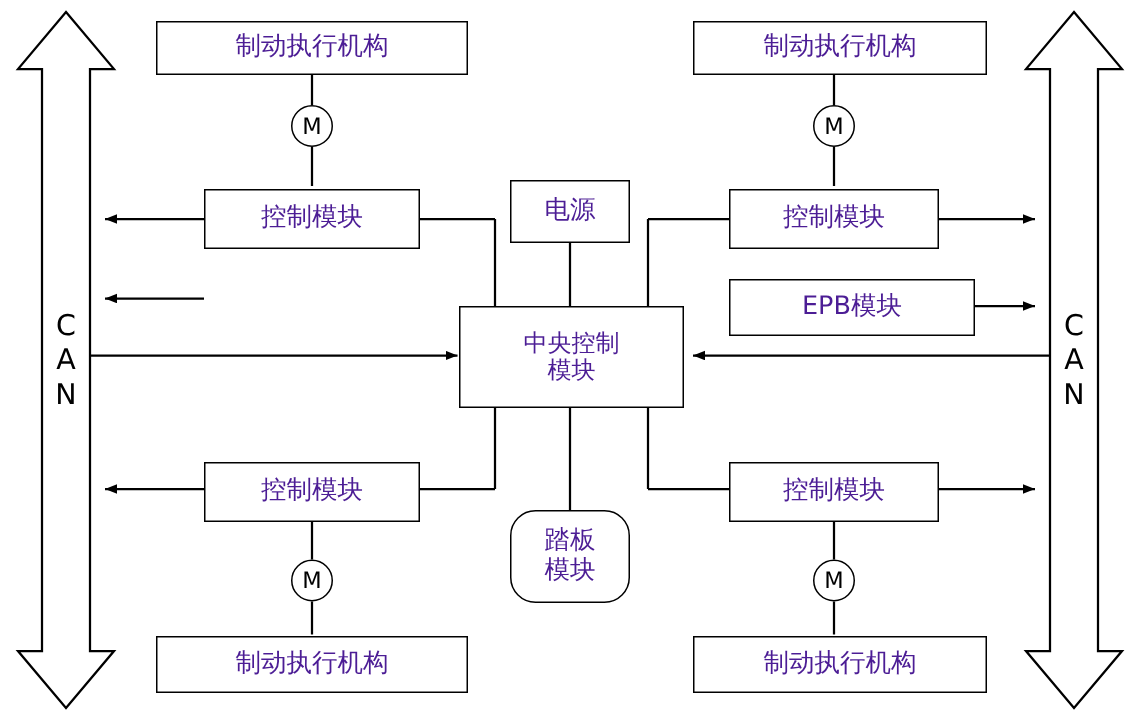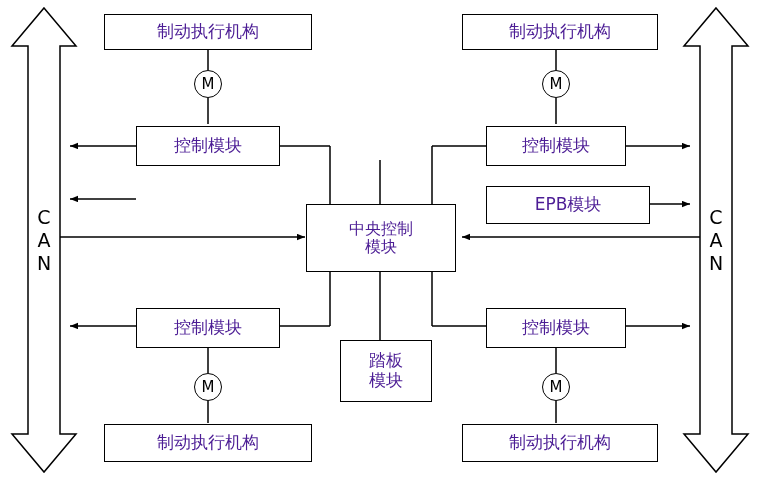--- a/index.html
+++ b/index.html
@@ -142,28 +142,29 @@
   <div class="box" style="left:462px; top:14px; width:196px; height:36px;">制动执行机构</div>
 
   <div class="mcircle" style="left:194px; top:70px;">M</div>
   <div class="mcircle" style="left:542px; top:70px;">M</div>
 
   <div class="box" style="left:136px; top:126px; width:144px; height:40px;">控制模块</div>
   <div class="box" style="left:486px; top:126px; width:140px; height:40px;">控制模块</div>
 
   <div class="box" style="left:486px; top:186px; width:164px; height:38px;">EPB模块</div>
 
+  <div class="box" style="left:340px; top:120px; width:80px; height:42px;">电源</div>
 
   <div class="box big" style="left:306px; top:204px; width:150px; height:68px;">中央控制
 模块</div>
 
   <div class="box" style="left:136px; top:308px; width:144px; height:40px;">控制模块</div>
   <div class="box" style="left:486px; top:308px; width:140px; height:40px;">控制模块</div>
 
-  <div class="box" style="left:340px; top:340px; width:92px; height:62px;">踏板
+  <div class="box" style="left:340px; top:340px; width:80px; height:62px;border-radius:17px;">踏板
 模块</div>
 
   <div class="mcircle" style="left:194px; top:373px;">M</div>
   <div class="mcircle" style="left:542px; top:373px;">M</div>
 
   <div class="box" style="left:104px; top:424px; width:208px; height:38px;">制动执行机构</div>
   <div class="box" style="left:462px; top:424px; width:196px; height:38px;">制动执行机构</div>
 
 </div>
 

